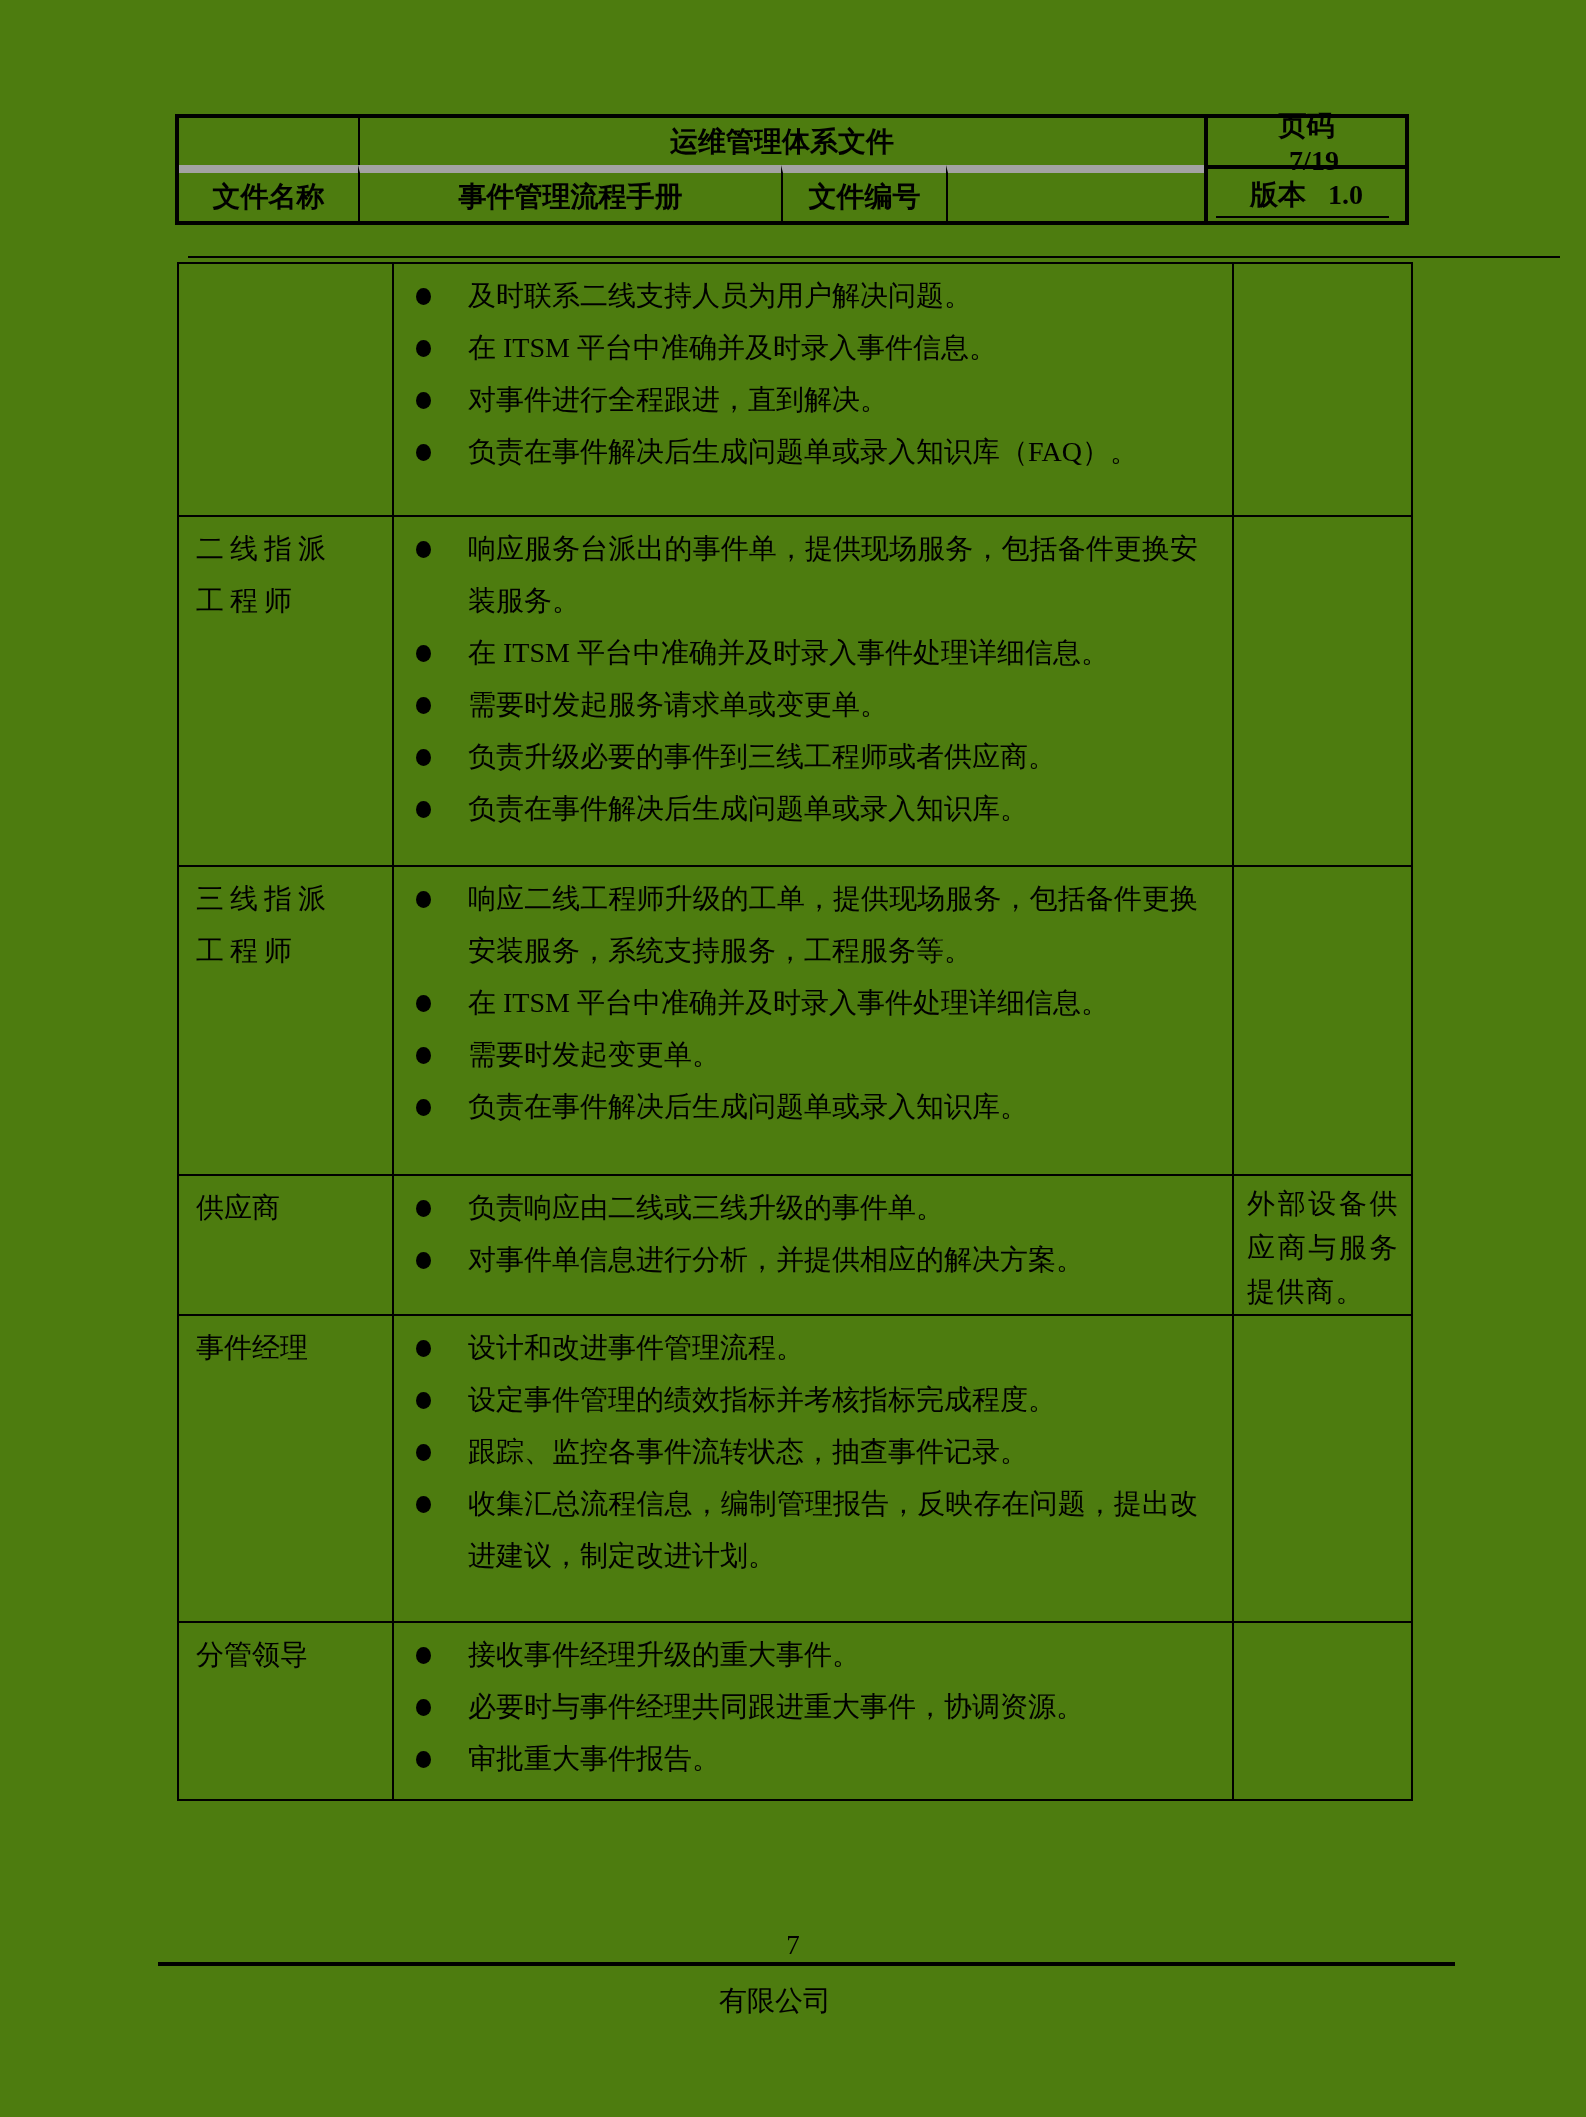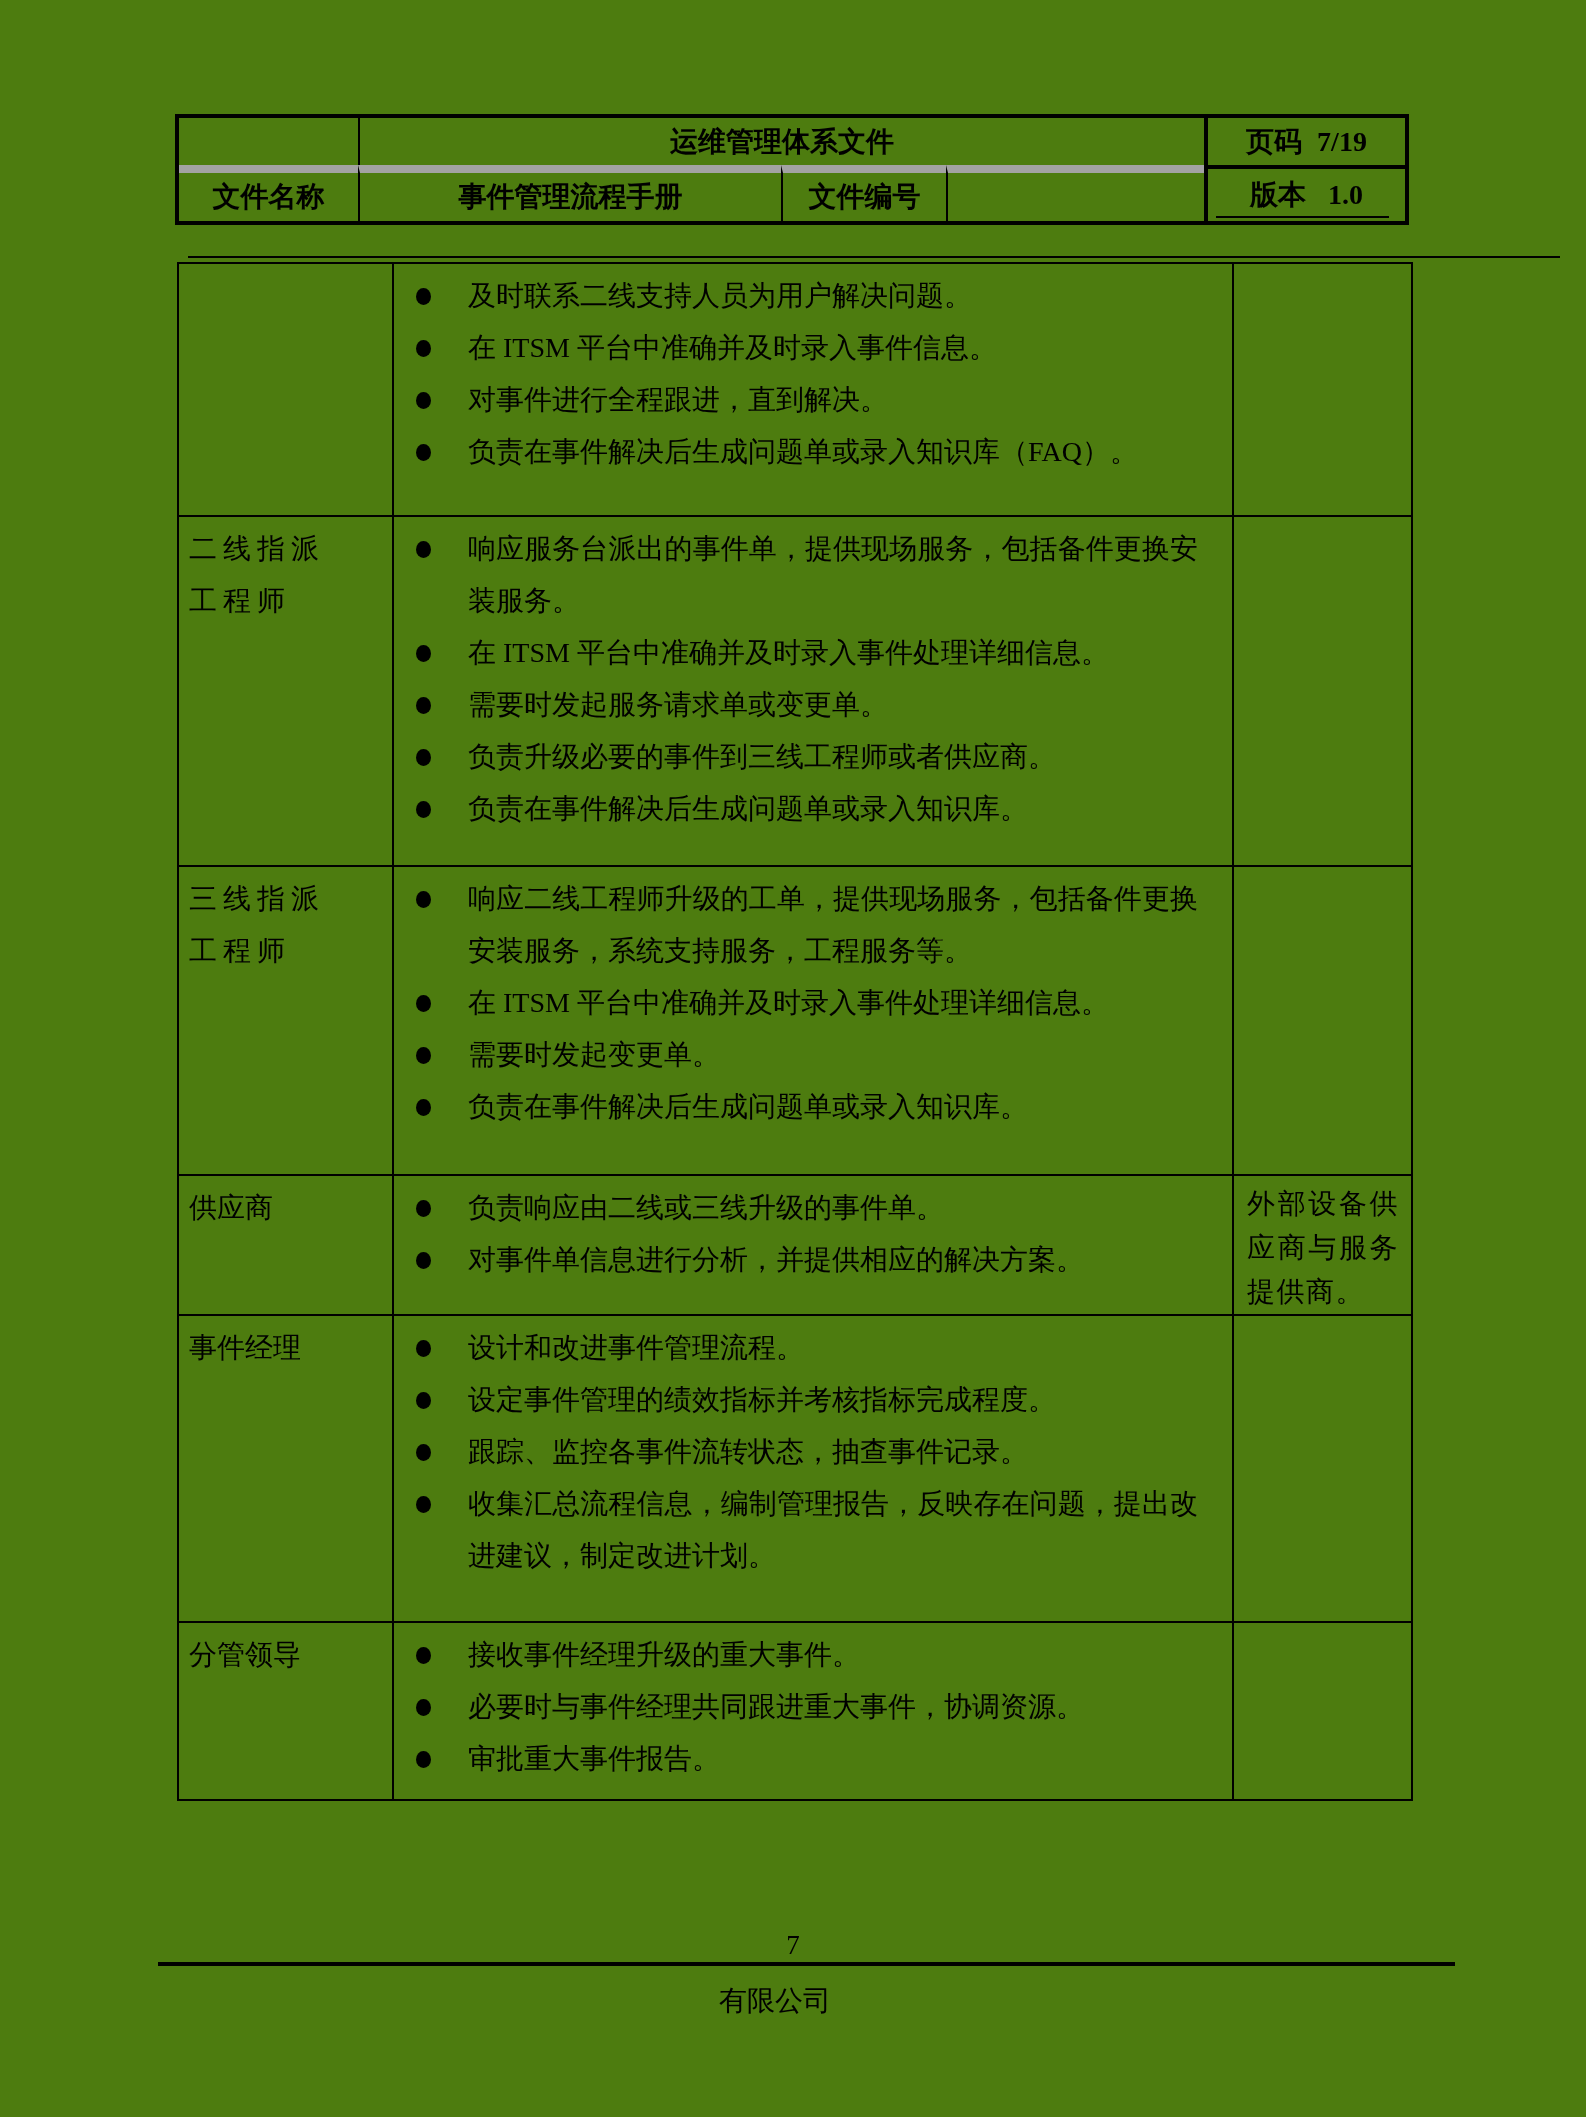--- a/index.html
+++ b/index.html
@@ -24,21 +24,21 @@
     display:flex;align-items:center;justify-content:center;
     box-sizing:border-box;white-space:nowrap;
     position:relative;
   }
   .hcell.bl{border-left:2px solid #000;}
   .hcell.bt{border-top:8px solid #a3a3a3;}
   .hcell.thickl{border-left:4px solid #000;}
   .hcell.thickt{border-top:4px solid #000;}
   .h-title{grid-column:2/5;grid-row:1;}
   .h-empty1{grid-column:1;grid-row:1;}
-  .h-page{grid-column:5;grid-row:1;}
+  .h-page{grid-column:5;grid-row:1;flex-direction:column;}
   .gap15{margin-left:15px;}
   .gap22{margin-left:22px;}
   .version-underline{
     position:absolute;left:8px;right:16px;bottom:3px;height:2px;background:#000;
   }
   
   .top-rule{position:absolute;left:188px;top:256px;width:1372px;height:2px;background:#000;}
   
   .roles-table{
     position:absolute;left:177px;top:262px;width:1236px;
@@ -48,21 +48,21 @@
     display:grid;
     grid-template-columns:185px 812px 1fr;
     box-sizing:border-box;
     gap:28px;
   }
   .trow + .trow{border-top:2px solid #000;}
   .tcell{box-sizing:border-box;padding-top:6px;}
   .tcell.bl{border-left:2px solid #000;}
   .rh0{min-height:251px}.rh1{min-height:350px}.rh2{min-height:309px}
   .rh3{min-height:131px}.rh4{min-height:307px}.rh5{min-height:178px}
-  .role-cell{padding-left:10px;padding-right:8px;line-height:52px;}
+  .role-cell{padding-left:17px;padding-right:8px;line-height:52px;}
   .role-label{display:block;}
   .role-label.spread{letter-spacing:6px;}
   .bullet-item{display:flex;align-items:flex-start;}
   .bullet-dot{
     flex:0 0 auto;width:15px;height:17px;border-radius:50%;
     background:#000;margin:18px 0 0 22px;
   }
   .bullet-text{
     width:730px;margin-left:37px;line-height:52px;
     text-align:justify;

